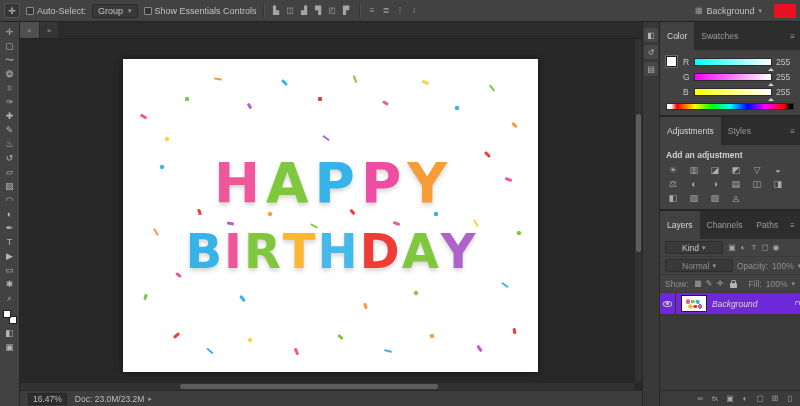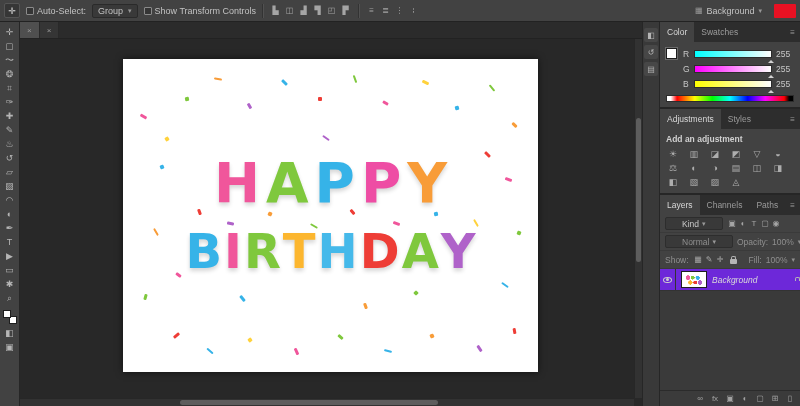--- a/index.html
+++ b/index.html
@@ -62,21 +62,21 @@
   .doc-info .arrow{font-size:7px;color:#999;}
 
   
   .dock{width:18px;background:#393939;border-left:1px solid #262626;border-right:1px solid #262626;display:flex;flex-direction:column;align-items:center;padding-top:6px;gap:3px;flex:none;}
   .dock-btn{width:14px;height:14px;background:#474747;border-radius:2px;display:flex;align-items:center;justify-content:center;font-size:8px;color:#b5b5b5;}
 
   
   .right{width:140px;background:#333;display:flex;flex-direction:column;font-size:8.5px;flex:none;}
   .panel{border-bottom:2px solid #262626;display:flex;flex-direction:column;}
   .panel.grow{flex:1;min-height:0;border-bottom:none;}
-  .ptabs{height:20px;background:#2d2d2d;display:flex;align-items:stretch;flex:none;}
+  .ptabs{height:28px;background:#2d2d2d;display:flex;align-items:stretch;flex:none;}
   .ptab{display:flex;align-items:center;padding:0 7px;color:#9b9b9b;white-space:nowrap;}
   .ptab.on{background:#424242;color:#d8d8d8;}
   .pmenu{margin-left:auto;display:flex;align-items:center;padding:0 5px;color:#9a9a9a;font-size:8px;}
   .pbody{background:#424242;padding:5px 6px;flex:none;}
 
   
   .color-flex{display:flex;gap:6px;}
   .fg-swatch{width:11px;height:11px;background:#fff;border:1px solid #1d1d1d;outline:1px solid #6a6a6a;margin-top:1px;flex:none;}
   .channels{flex:1;min-width:0;}
   .ch{display:flex;align-items:center;gap:4px;height:13px;margin-bottom:2px;}
@@ -128,21 +128,21 @@
     <label class="chk">
       <span class="box"></span>
       <span>Auto-Select:</span>
     </label>
     <div class="dropdown">
       <span>Group</span>
       <span class="arrow">▾</span>
     </div>
     <label class="chk">
       <span class="box"></span>
-      <span>Show Transform Controls</span>
+      <span>Show Essentials Controls</span>
     </label>
     <div class="separator"></div>
     <div style="display:flex;gap:1px;" id="align-icons">
         <span class="icon-btn">▙</span>
         <span class="icon-btn">◫</span>
         <span class="icon-btn">▟</span>
         <span class="icon-btn">▜</span>
         <span class="icon-btn">◰</span>
         <span class="icon-btn">▛</span>
       </div>
@@ -272,20 +272,27 @@
             </div>
         </div>
         <div class="vscroll">
             <div class="thumb"></div>
           </div>
         <div class="hscroll">
             <div class="thumb"></div>
           </div>
       </div>
 
+      <div class="status-bar">
+        <div class="zoom-field">16.47%</div>
+        <div class="doc-info">
+          <span>Doc: 23.0M/23.2M</span>
+          <span class="arrow">▸</span>
+        </div>
+      </div>
     </div>
 
     <div class="dock" id="dock">
         <span class="dock-btn">◧</span>
         <span class="dock-btn">↺</span>
         <span class="dock-btn">▤</span>
       </div>
 
     <div class="right">
 

